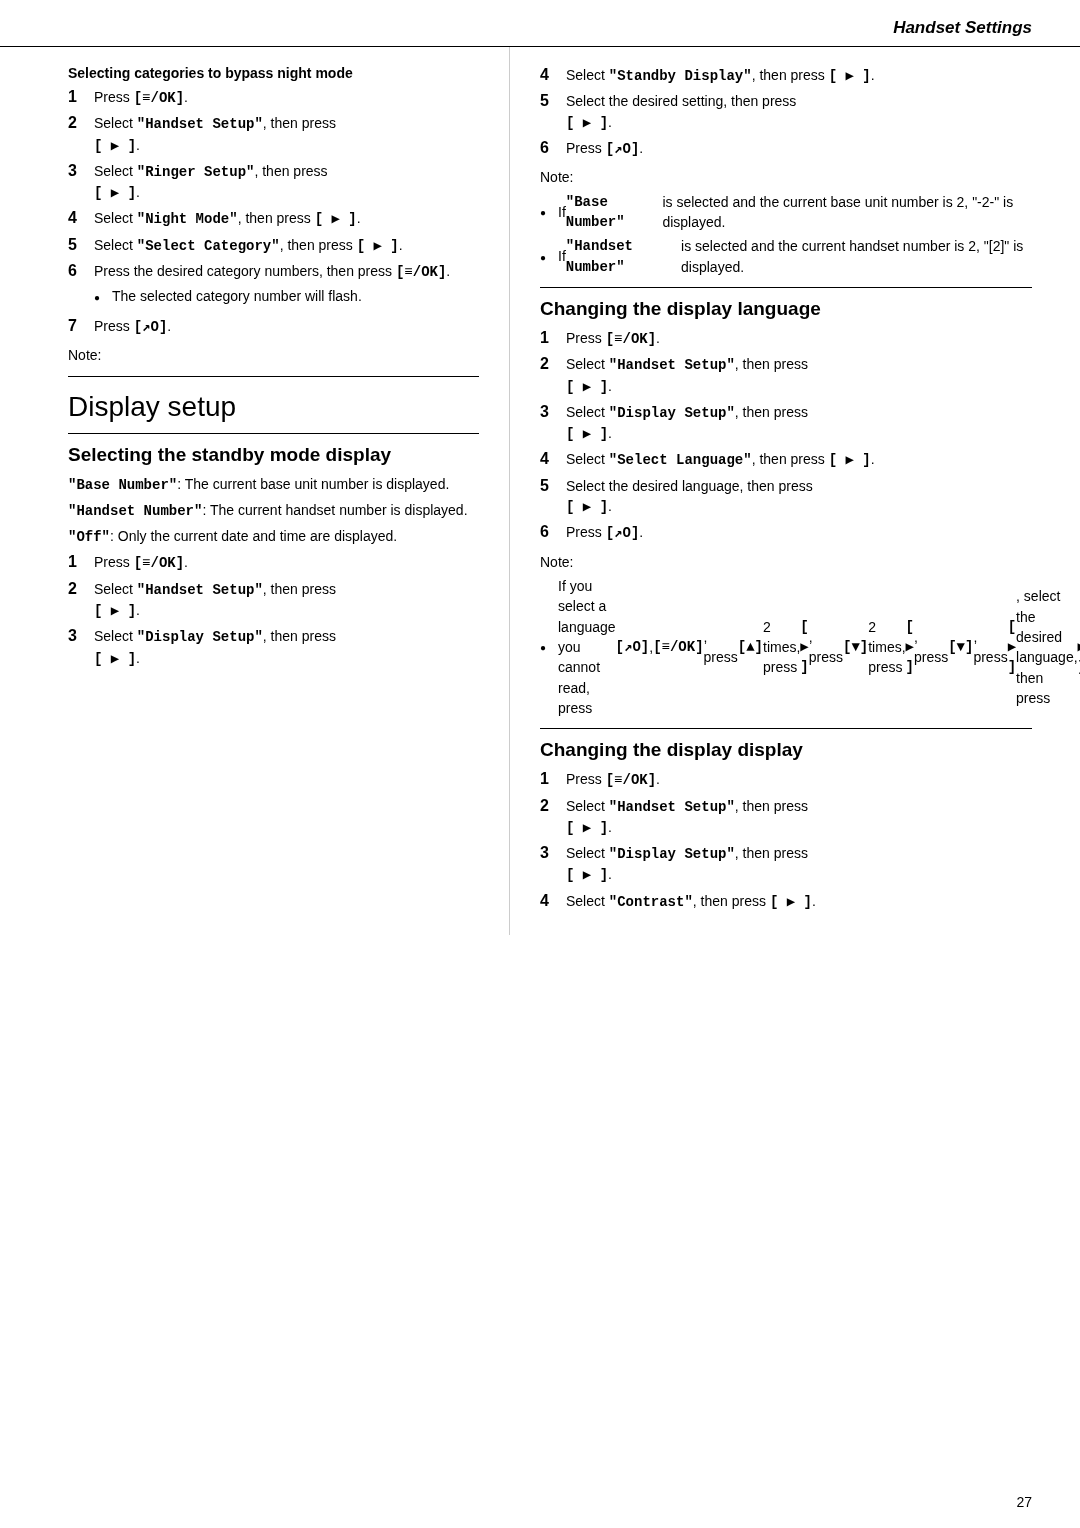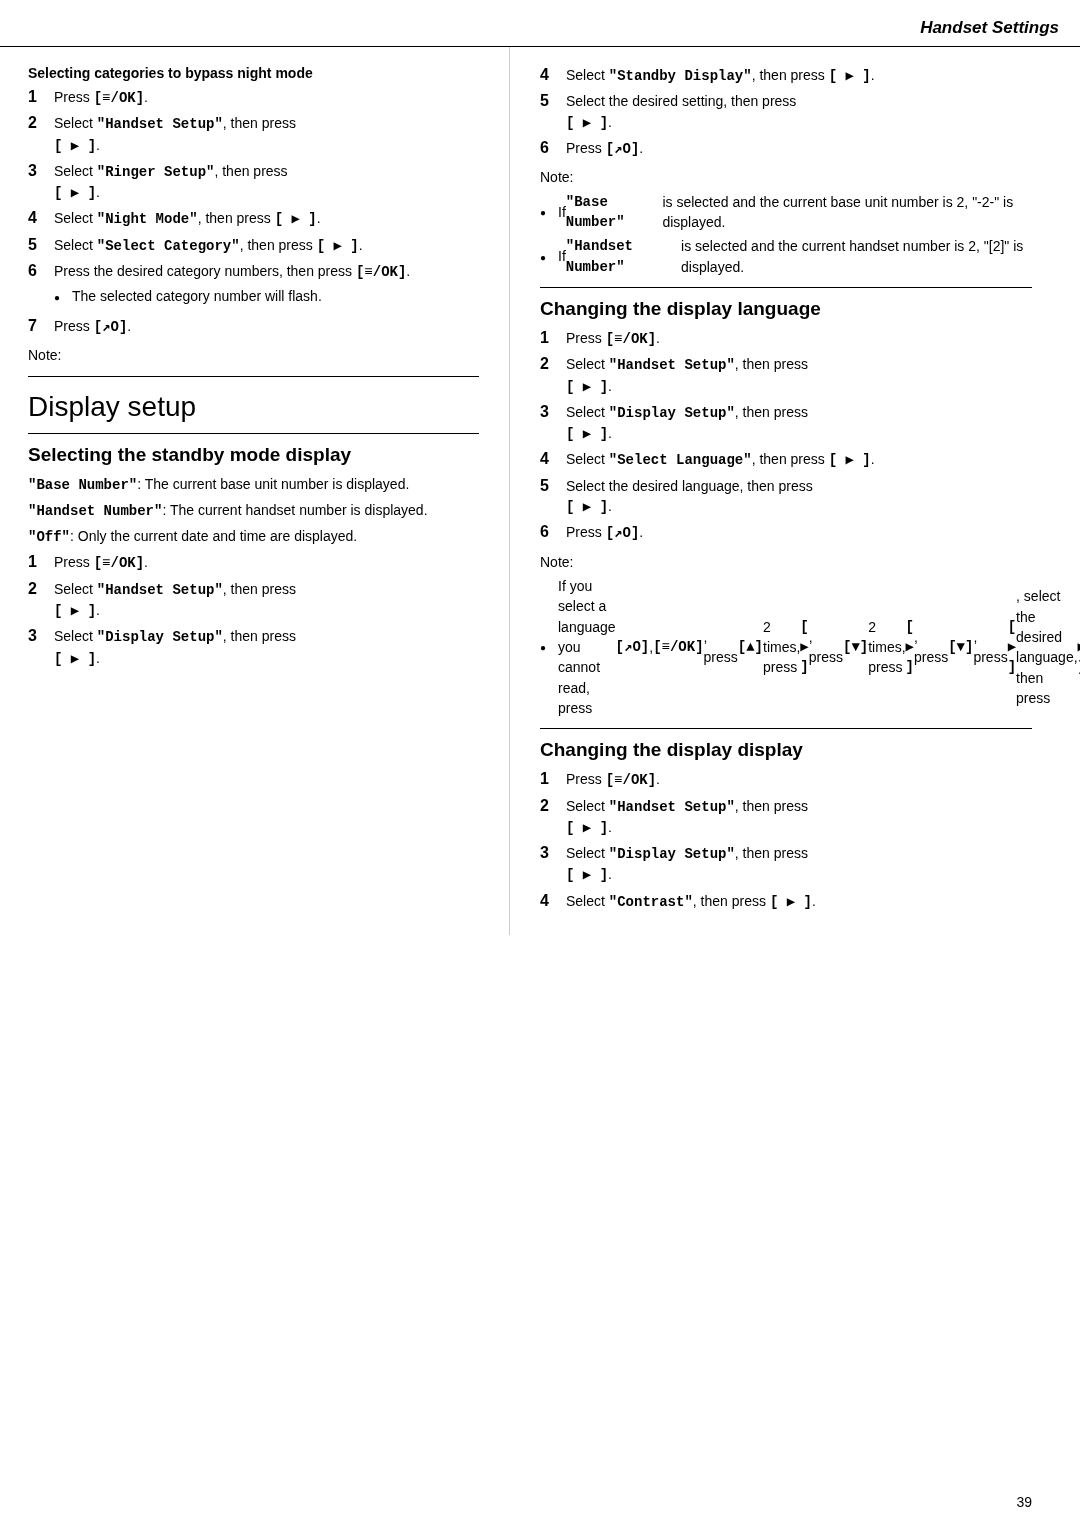--- a/index.html
+++ b/index.html
@@ -14,36 +14,36 @@
     }
     .page {
       width: 1080px;
       min-height: 1528px;
       padding: 0;
       position: relative;
     }
     .header {
       display: flex;
       justify-content: flex-end;
-      padding: 18px 21px 8px 48px;
+      padding: 18px 48px 8px 48px;
       border-bottom: 1.5px solid #000;
     }
     .header-title {
       font-style: italic;
       font-weight: bold;
       font-size: 17px;
     }
     .content {
       display: flex;
       flex-direction: row;
       padding: 0;
     }
     .col-left {
       width: 510px;
-      padding: 18px 30px 18px 28px;
+      padding: 18px 30px 18px 68px;
       border-right: 1.5px solid #ccc;
     }
     .col-right {
       width: 570px;
       padding: 18px 48px 18px 30px;
     }
     .section-title {
       font-weight: bold;
       font-size: 14px;
       margin-bottom: 6px;
@@ -286,15 +286,15 @@
             <span class="li-content">Select <span class="mono">"Contrast"</span>, then press <span class="mono">[ ▶ ]</span>.</span>
           </li>
         </ol>
       </div>
 
     </div>
 
   </div>
 
   <div class="footer">
-    <span>39</span>
+    <span>27</span>
   </div>
 </div>
 
 </body></html>

